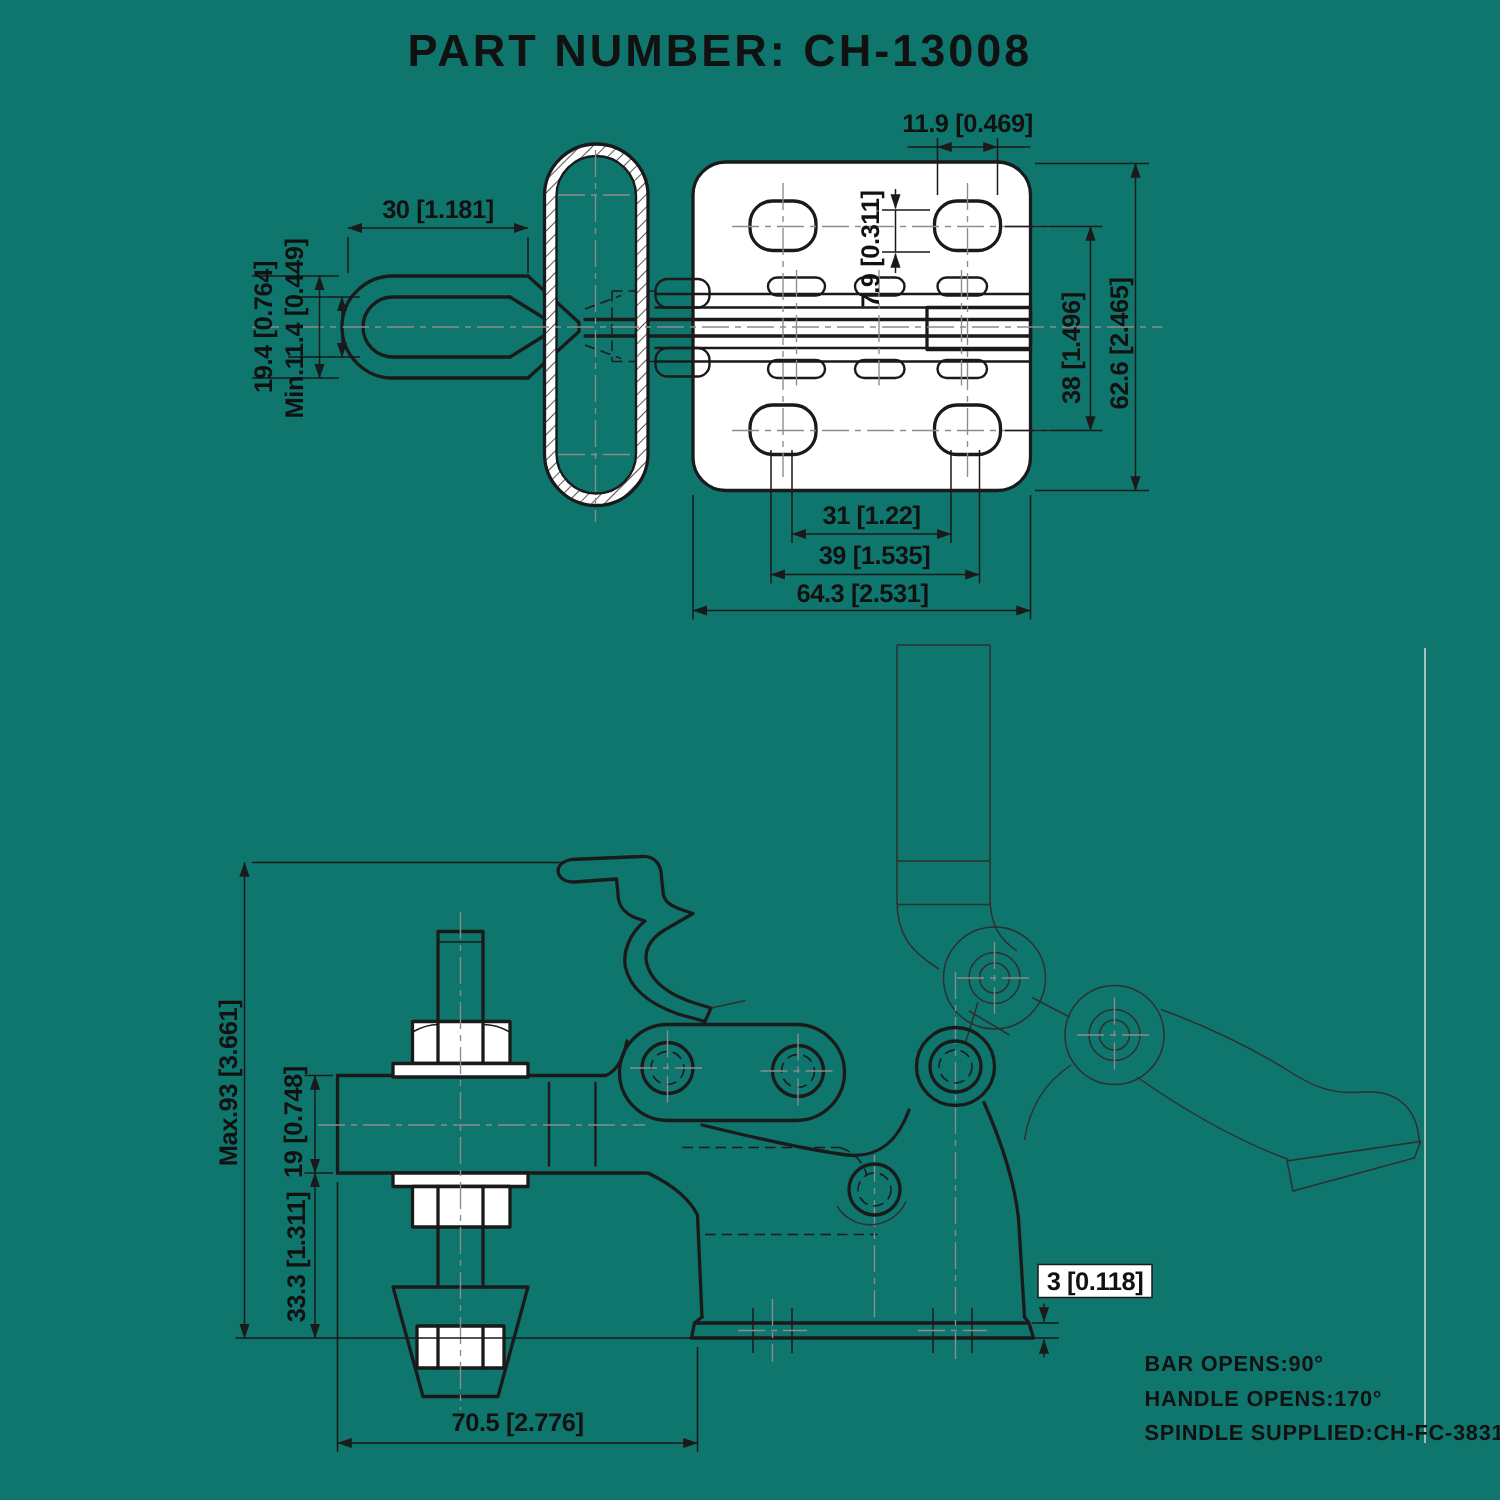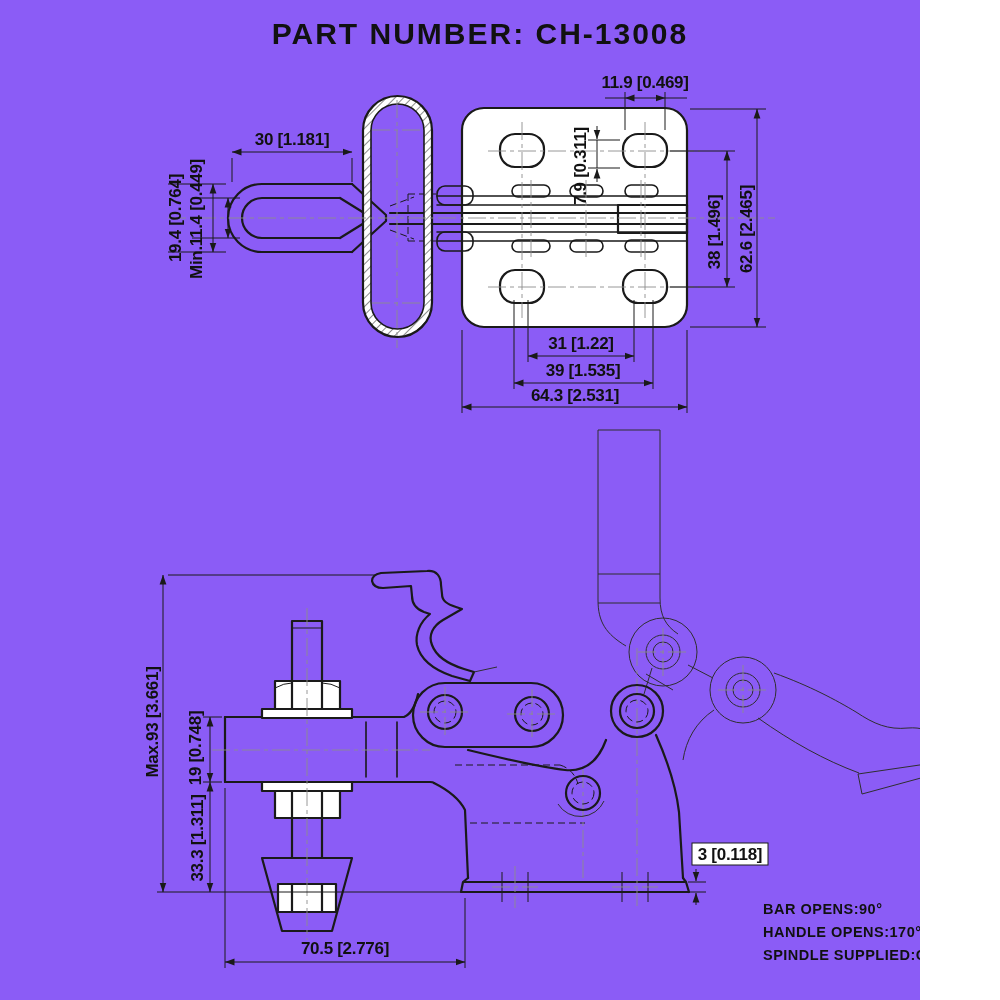--- a/index.html
+++ b/index.html
@@ -1,16 +1,16 @@
 <!DOCTYPE html>
 <html><head>
 <meta charset="utf-8">
 <style>
   html,body{margin:0;padding:0;background:#fff;}
-  .page{width:920px;height:1000px;background:#8b5cf6;position:relative;overflow:hidden;
+  .page{width:1000px;height:1000px;background:#0f766e;position:relative;overflow:hidden;
         font-family:"Liberation Sans",sans-serif;}
   svg{display:block;}
   .b{stroke:#1a1a1a;stroke-width:2.2;fill:none;stroke-linecap:round;stroke-linejoin:round;}
   .b2{stroke:#1a1a1a;stroke-width:1.6;fill:none;stroke-linecap:round;}
   .t{stroke:#1a1a1a;stroke-width:1;fill:none;}
   .p{stroke:#2f2f2f;stroke-width:1;fill:none;}
   .h{stroke:#1a1a1a;stroke-width:1;fill:none;stroke-dasharray:7 4;}
   .c{stroke:#8c8c8c;stroke-width:0.9;fill:none;stroke-dasharray:18 4 4 4;}
   .dim{stroke:#1a1a1a;stroke-width:1;fill:none;}
   .wf{fill:#ffffff;}

